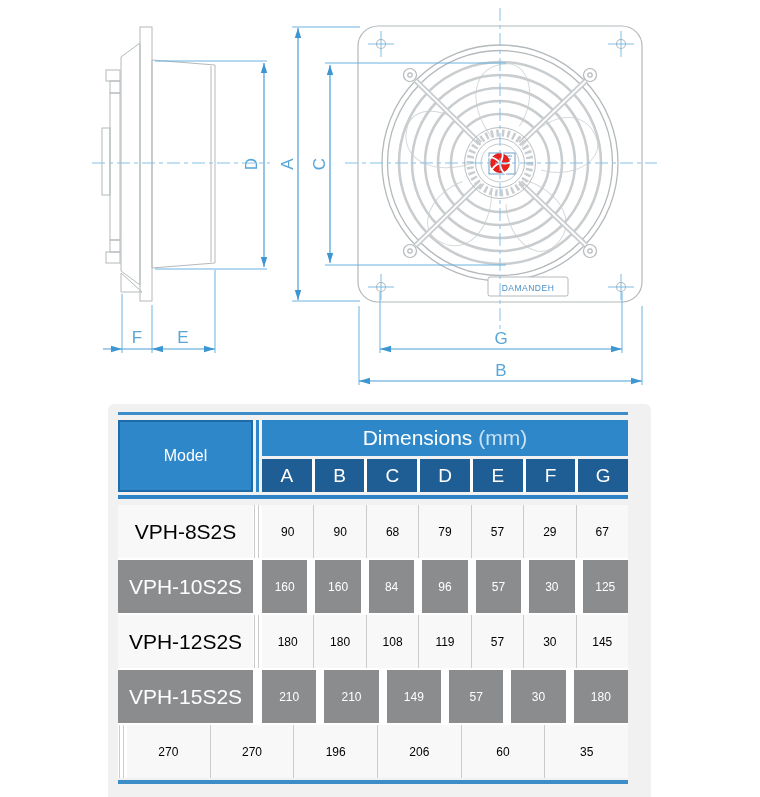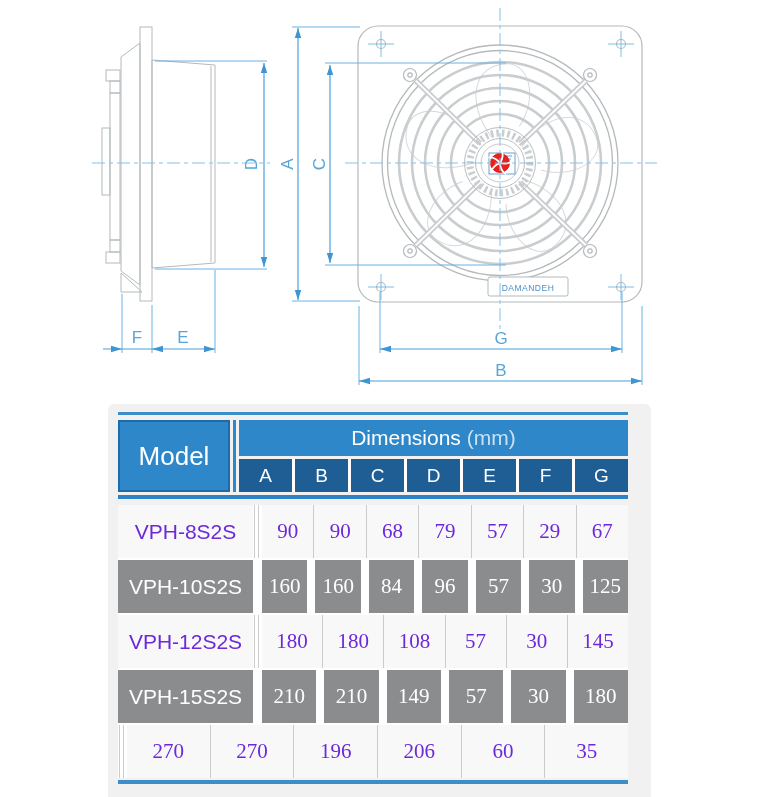--- a/index.html
+++ b/index.html
@@ -13,22 +13,22 @@
   
   .panel{
     position:absolute;left:108px;top:404px;width:543px;height:393px;
     background:#f1f1f2;border-radius:6px 6px 0 0;
   }
   
   .tbl{position:absolute;left:118px;top:412px;width:510px;}
   .topline{height:3px;background:#3d8dc9;}
   .header{display:flex;height:72px;margin-top:5px;}
   .model-cell{
-    width:112px;box-sizing:border-box;background:#2d87c9;border:2px solid #1e6ba8;
-    color:#fff;font-size:26px;display:flex;align-items:center;justify-content:center;
+    width:135px;box-sizing:border-box;background:#2d87c9;border:2px solid #1e6ba8;
+    color:#fff;font-size:16px;display:flex;align-items:center;justify-content:center;
   }
   .hgap{width:9px;position:relative;}
   .hgap .sliver{position:absolute;left:3px;top:0;width:3px;height:100%;background:#2d87c9;}
   .dims{flex:1;display:flex;flex-direction:column;}
   .dims-top{
     height:36px;background:#2d87c9;color:#fff;font-size:21px;
     display:flex;align-items:center;justify-content:center;gap:6px;
   }
   .unit{color:rgba(255,255,255,0.75);}
   .dims-gap{height:3px;}
@@ -36,22 +36,22 @@
   .lh{
     flex:1;background:#1f5e95;color:#fff;font-size:19px;
     display:flex;align-items:center;justify-content:center;
   }
   .hline{height:4px;background:#2e82c6;margin-top:3px;}
   .rows{margin-top:6px;background:#ffffff;}
   .row{display:flex;height:53px;margin-bottom:2px;}
   .row .m{width:135px;display:flex;align-items:center;justify-content:center;font-size:21px;}
   .row .gp{width:9px;position:relative;}
   .row .vals{flex:1;display:flex;}
-  .row .v{flex:1;display:flex;align-items:center;justify-content:center;font-size:21px;font-family:Liberation Serif, serif;}
-  .row.light .m,.row.light .v{background:#f8f8f9;color:#6d28d9;text-align:center;}
+  .row .v{flex:1;display:flex;align-items:center;justify-content:center;font-size:12px;}
+  .row.light .m,.row.light .v{background:#f8f8f9;color:#000000;text-align:center;}
   .row.light .v + .v{border-left:1px solid #cbcbcb;}
   .row.light .gp::before,.row.light .gp::after{
     content:"";position:absolute;top:0;height:100%;width:1px;background:#cbcbcb;
   }
   .row.light .gp::before{left:1px;}
   .row.light .gp::after{left:5px;}
   .row.dark .vals{gap:8px;}
   .row.dark .m,.row.dark .v{background:#8b8c8e;color:#ffffff;}
   .botline{height:4px;background:#3d8dc9;margin-top:0px;}
 </style>
@@ -298,20 +298,21 @@
       </div>
     </div>
 
     <div class="row light">
       <div class="m">VPH-12S2S</div>
       <div class="gp"></div>
       <div class="vals">
         <div class="v">180</div>
         <div class="v">180</div>
         <div class="v">108</div>
+        <div class="v">119</div>
         <div class="v">57</div>
         <div class="v">30</div>
         <div class="v">145</div>
       </div>
     </div>
 
     <div class="row dark">
       <div class="m">VPH-15S2S</div>
       <div class="gp"></div>
       <div class="vals">

